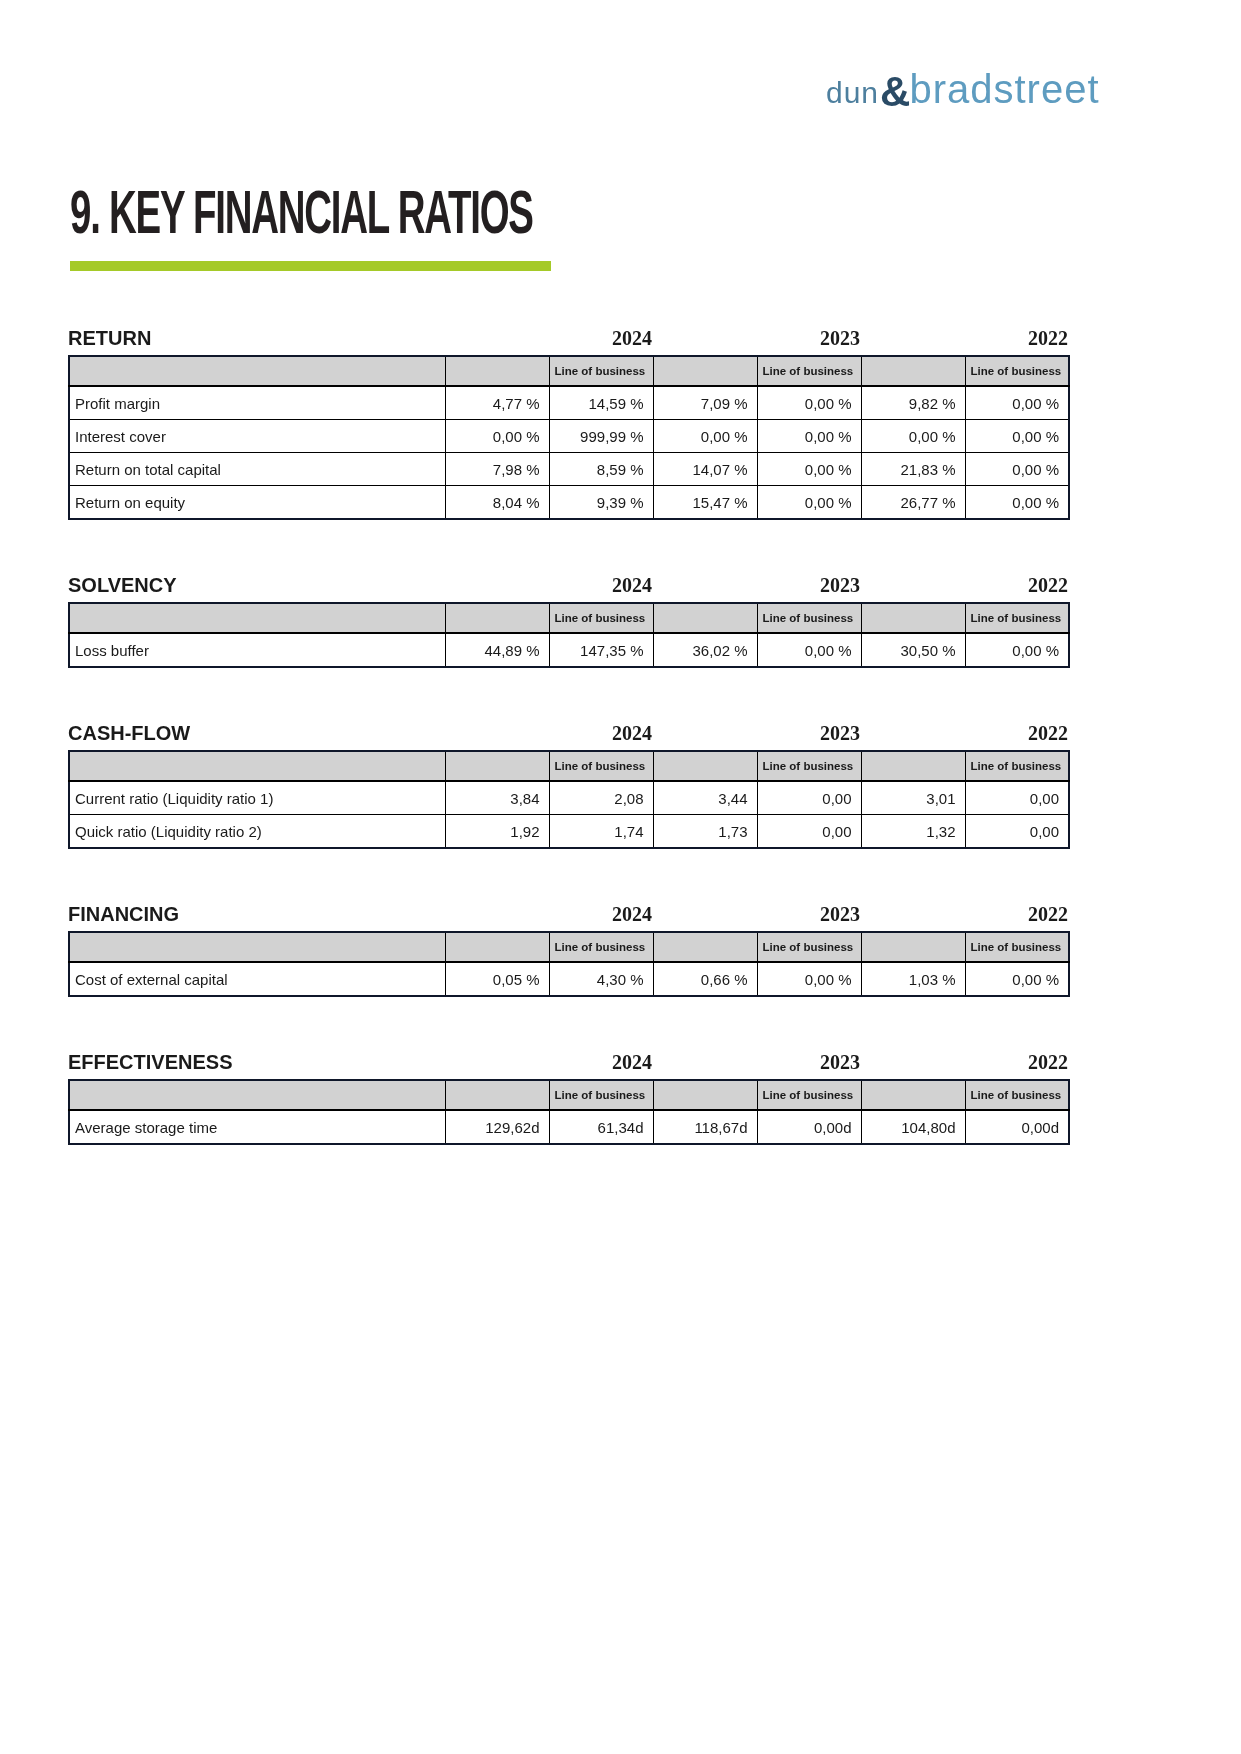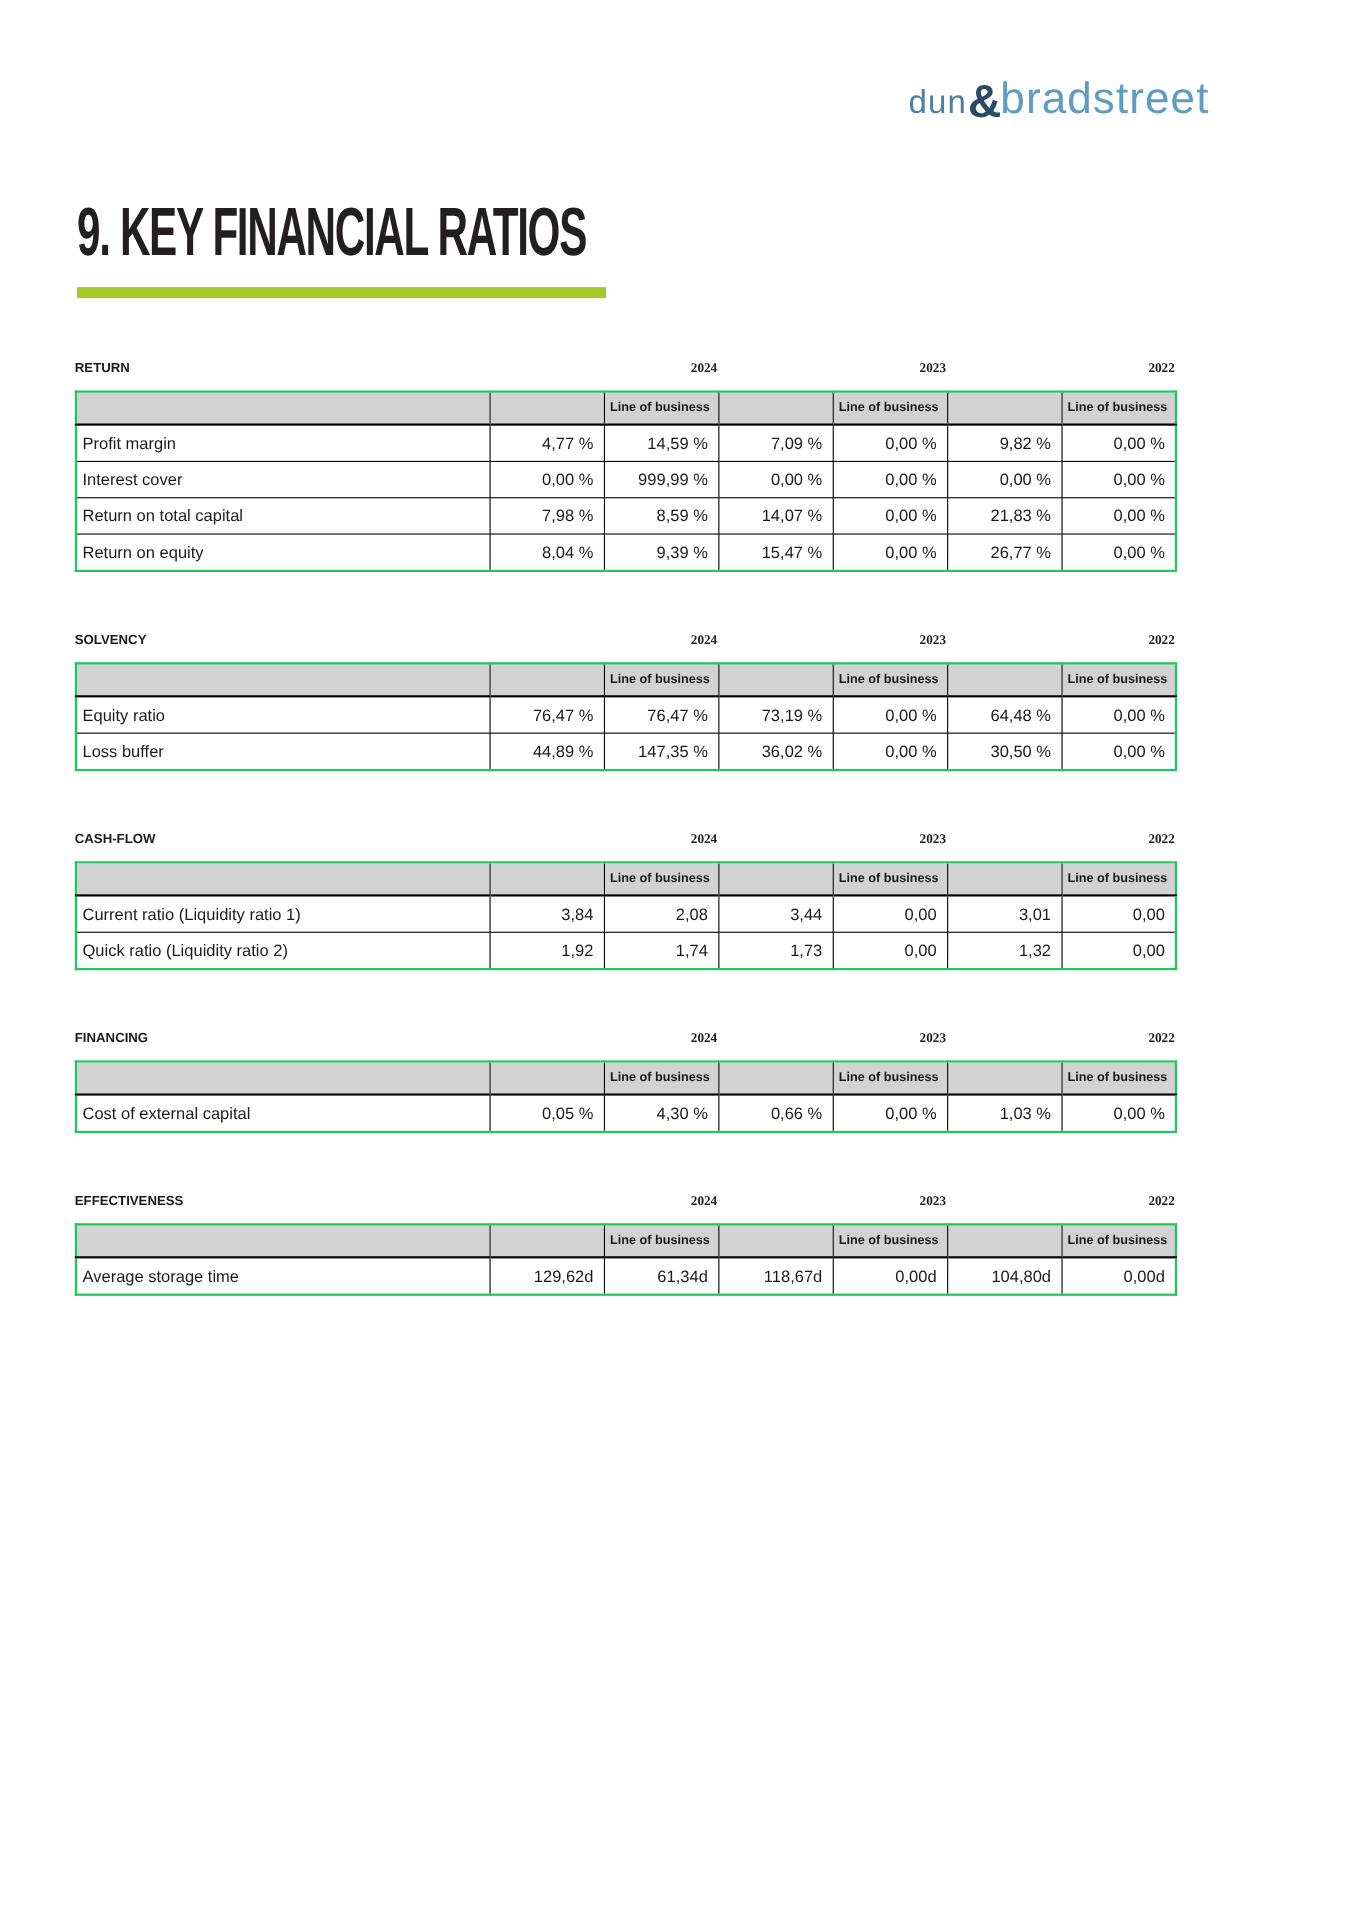--- a/index.html
+++ b/index.html
@@ -73,31 +73,31 @@
     top: 327px;
     width: 1000px;
   }
   .section + .section { margin-top: 54px; }
   .sec-head {
     display: flex;
     align-items: baseline;
     height: 20px;
     margin-bottom: 8px;
     font-weight: bold;
-    font-size: 12px;
+    font-size: 20px;
     color: #1a1a1a;
   }
   .sec-title { width: 376px; }
   .sec-year { width: 208px; text-align: right; font-family: Liberation Serif, serif; }
 
   table.ratio-table {
     border-collapse: collapse;
     table-layout: fixed;
     width: 1000px;
-    border: 2px solid #22c55e;
+    border: 2px solid #0f172a;
   }
   col.c-label { width: 376px; }
   col.c-val   { width: 104px; }
   .ratio-table td {
     border: 1px solid #000;
     white-space: nowrap;
     overflow: hidden;
     vertical-align: middle;
     font-size: 15px;
     color: #1a1a1a;
@@ -232,29 +232,20 @@
             <tr class="hdr">
               <td class="lbl"></td>
               <td class="val"></td>
               <td class="lob">Line of business</td>
               <td class="val"></td>
               <td class="lob">Line of business</td>
               <td class="val"></td>
               <td class="lob">Line of business</td>
             </tr>
             <tr class="data">
-              <td class="lbl">Equity ratio</td>
-              <td class="val">76,47 %</td>
-              <td class="val">76,47 %</td>
-              <td class="val">73,19 %</td>
-              <td class="val">0,00 %</td>
-              <td class="val">64,48 %</td>
-              <td class="val">0,00 %</td>
-            </tr>
-            <tr class="data">
               <td class="lbl">Loss buffer</td>
               <td class="val">44,89 %</td>
               <td class="val">147,35 %</td>
               <td class="val">36,02 %</td>
               <td class="val">0,00 %</td>
               <td class="val">30,50 %</td>
               <td class="val">0,00 %</td>
             </tr>
           </tbody>
     </table>

